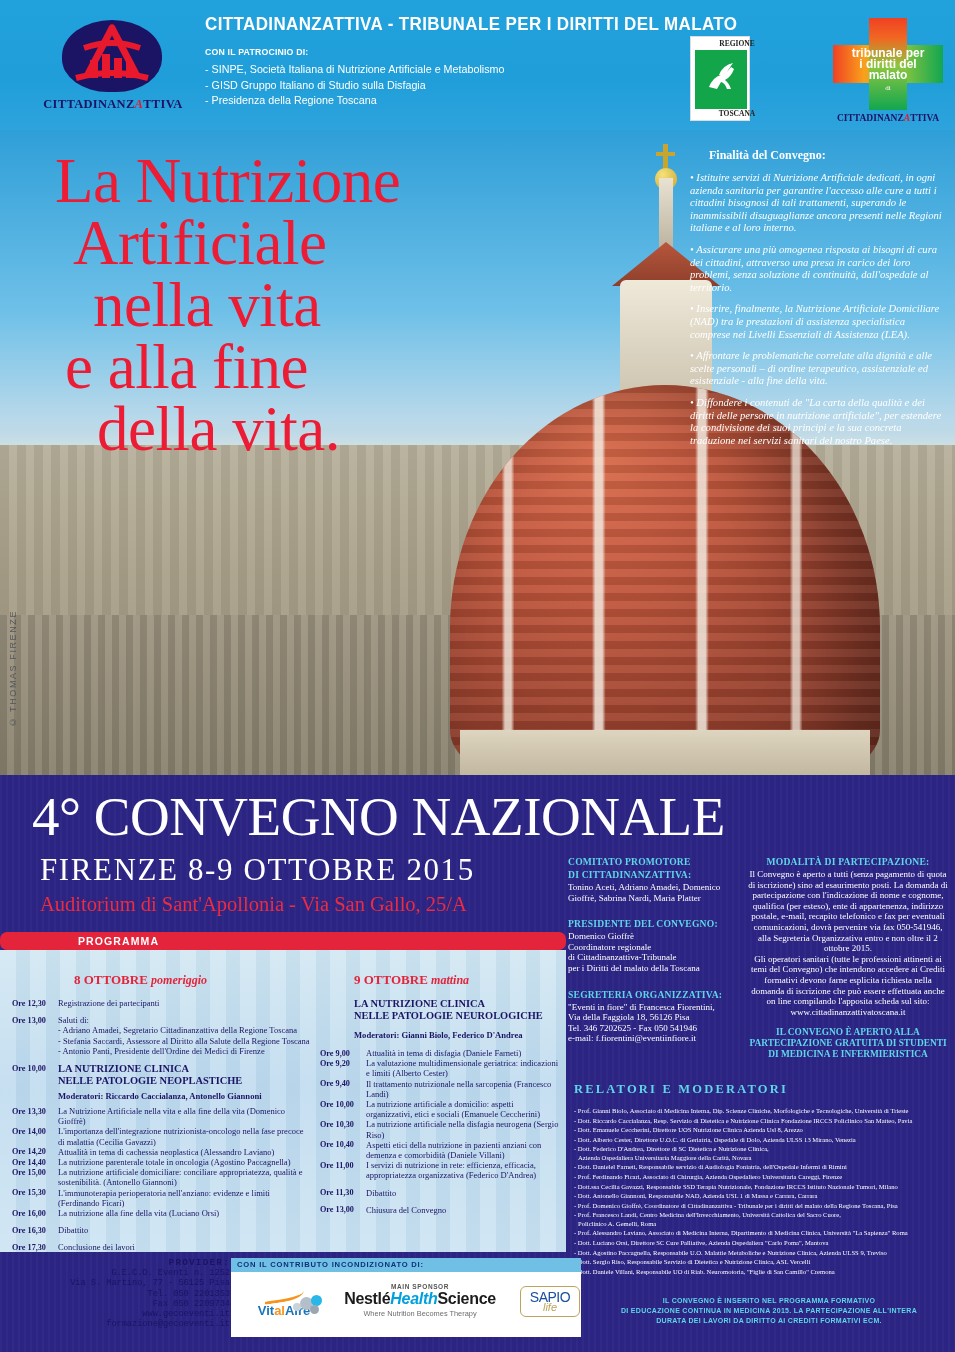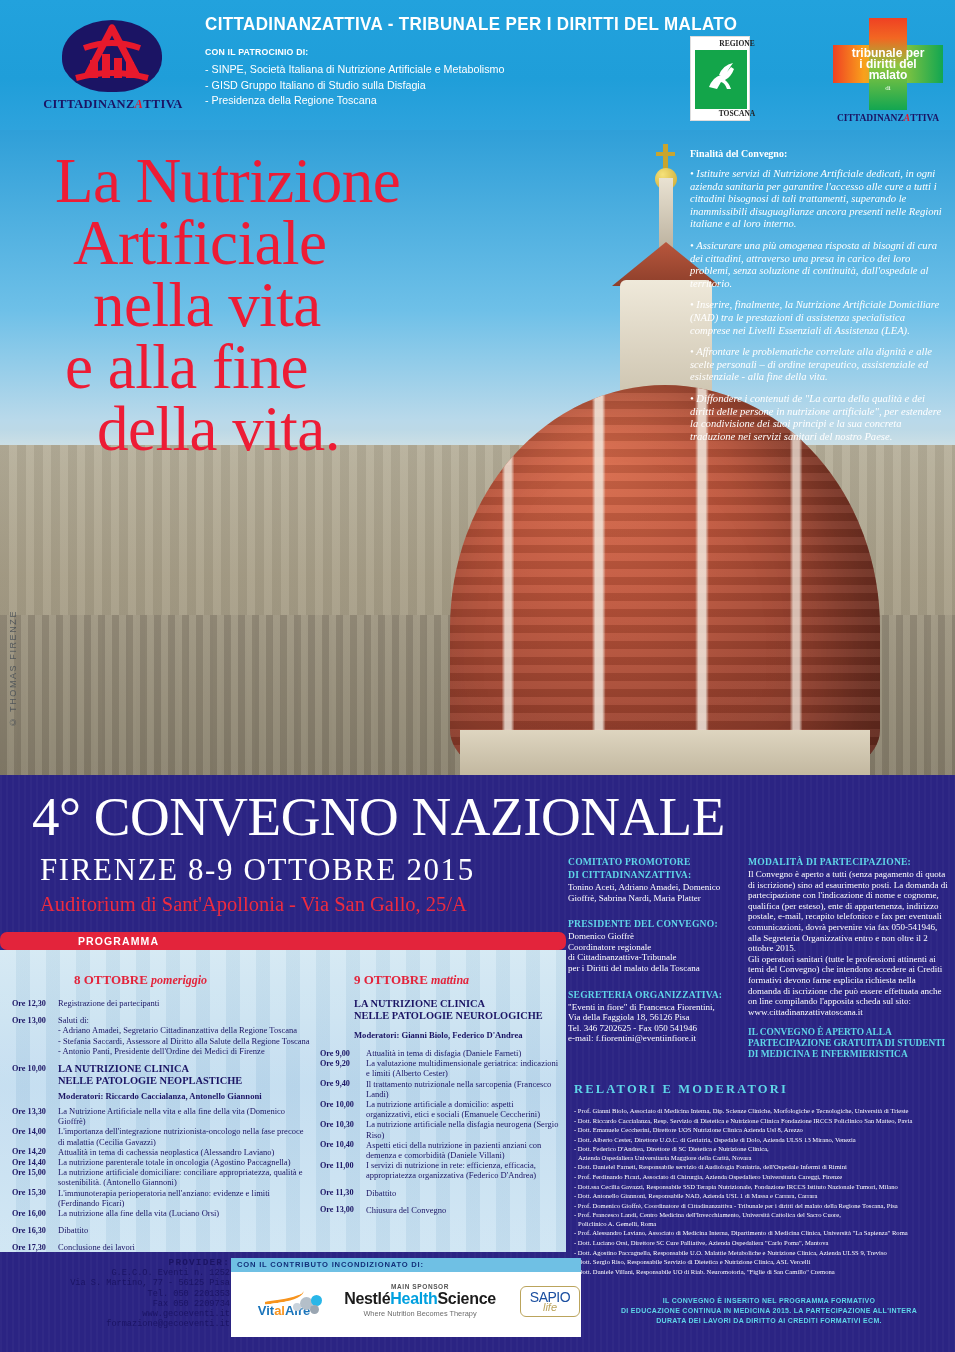--- a/index.html
+++ b/index.html
@@ -183,21 +183,21 @@
   .bt-r4 { padding-left:10px; }
   .bt-r5 { padding-left:42px; }
 
   
   .finalita {
     position:absolute; left:690px; top:148px; width:256px;
     color:#ffffff;
   }
   .finalita h3 {
     font-family:"Liberation Serif", serif; font-weight:bold;
-    font-size:10px; margin-bottom:9px;
+    font-size:12px; margin-bottom:9px;margin-left:19px;
   }
   .finalita p {
     font-family:"Liberation Serif", serif; font-style:italic;
     font-size:10.6px; line-height:12.6px; margin-bottom:9px;
   }
 
   
   .bluemain {
     position:absolute; left:0; top:775px; width:955px; height:577px;
     background:#2b2483;
@@ -270,21 +270,21 @@
   .icol { position:absolute; color:#fff; font-family:"Liberation Serif", serif; }
   .icol h4 {
     font-size:9.6px; font-weight:bold; color:#5fd6e8; letter-spacing:.2px;
     margin-bottom:2px;
   }
   .icol p { font-size:9px; line-height:10.6px; margin-bottom:2px; }
   .icol .blk { margin-bottom:15px; }
   .icol .hl { color:#5fd6e8; font-weight:bold; font-size:9.4px; line-height:11px; }
 
   .col-mid { left:568px; top:856px; width:172px; }
-  .col-right { left:748px; top:856px; width:200px; }
+  .col-right { left:748px; top:856px; width:200px;text-align:center; }
 
   
   .relatori {
     position:absolute; left:574px; top:1082px; width:378px; color:#fff;
   }
   .relatori h4 {
     font-family:"Liberation Serif", serif; font-weight:bold;
     color:#5fd6e8; font-size:12.5px; letter-spacing:2.2px; margin-bottom:10px;
   }
   .relatori ul { list-style:none; }
@@ -337,21 +337,21 @@
   .sp-vital .v1 { font-size:13px; font-weight:bold; color:#1b75bb; }
   .sp-vital .v1 .o { color:#f7941e; }
   .sp-vital .swoosh {
     width:40px; height:14px; margin:0 auto 1px;
     border-bottom:3px solid #f7941e; border-radius:0 0 60% 0;
     transform:rotate(-8deg);
   }
   .sp-nestle { left:325px; top:1283px; width:190px; text-align:center; }
   .sp-nestle .ms { font-size:6.5px; font-weight:bold; color:#555; letter-spacing:.6px; }
   .sp-nestle .nm { font-size:16px; font-weight:bold; color:#1b1b1b; letter-spacing:-.3px; }
-  .sp-nestle .nm .b1 { color:#00a0df; }
+  .sp-nestle .nm .b1 { color:#00a0df;font-style:italic; }
   .sp-nestle .tag { font-size:7.4px; color:#6d6d6d; margin-top:1px; }
   .sp-nestle .bubbles {
     position:absolute; left:-32px; top:12px; width:32px; height:22px;
   }
   .sp-nestle .bubbles i {
     position:absolute; border-radius:50%; display:block;
   }
   .sp-sapio { left:520px; top:1286px; width:60px; text-align:center;
               border:1.5px solid #bba45c; border-radius:6px; padding:2px 0 3px; }
   .sp-sapio .s1 { font-size:14px; font-weight:normal; color:#1b4fa0; letter-spacing:-.5px; }

